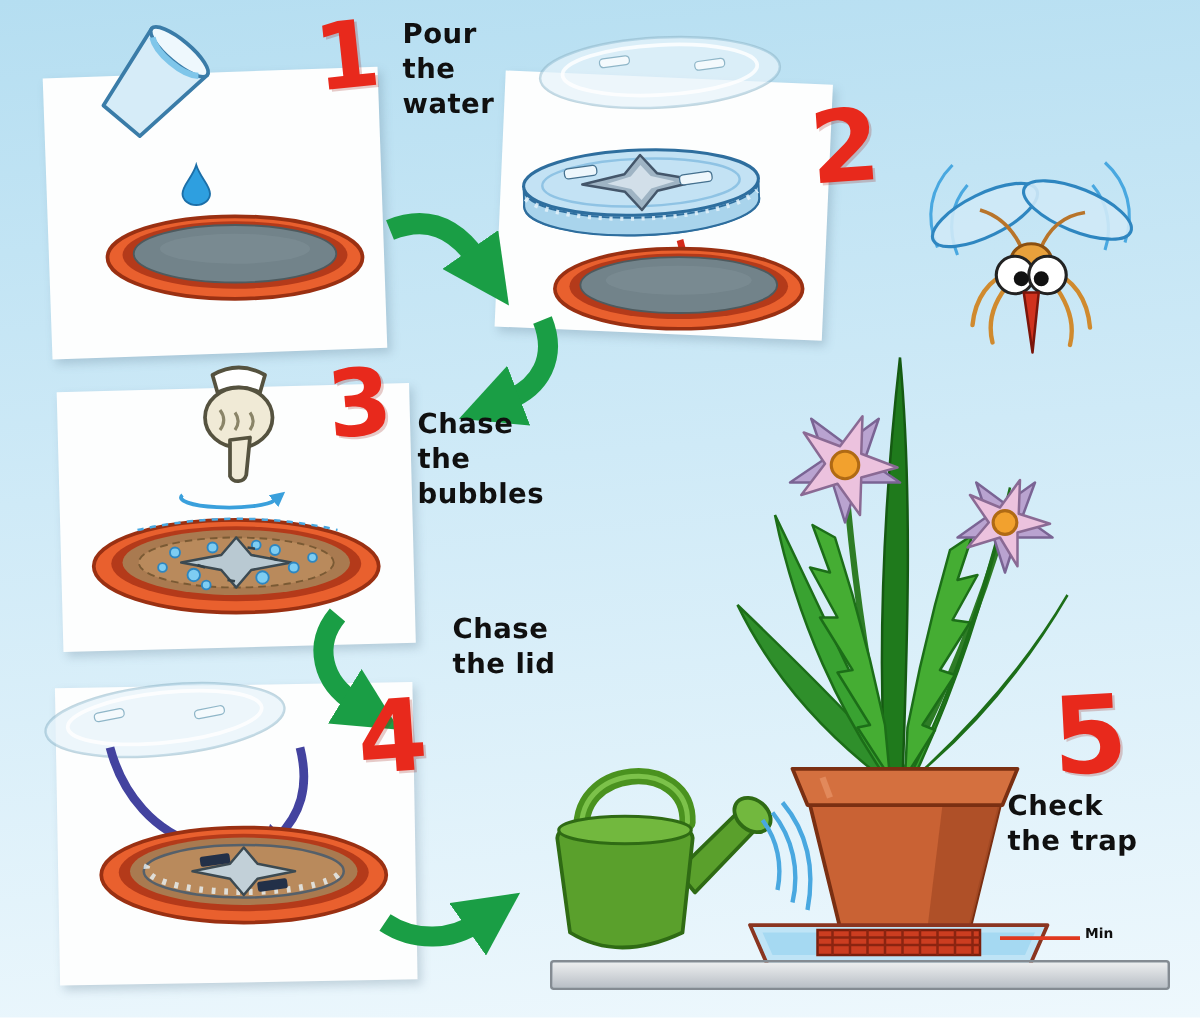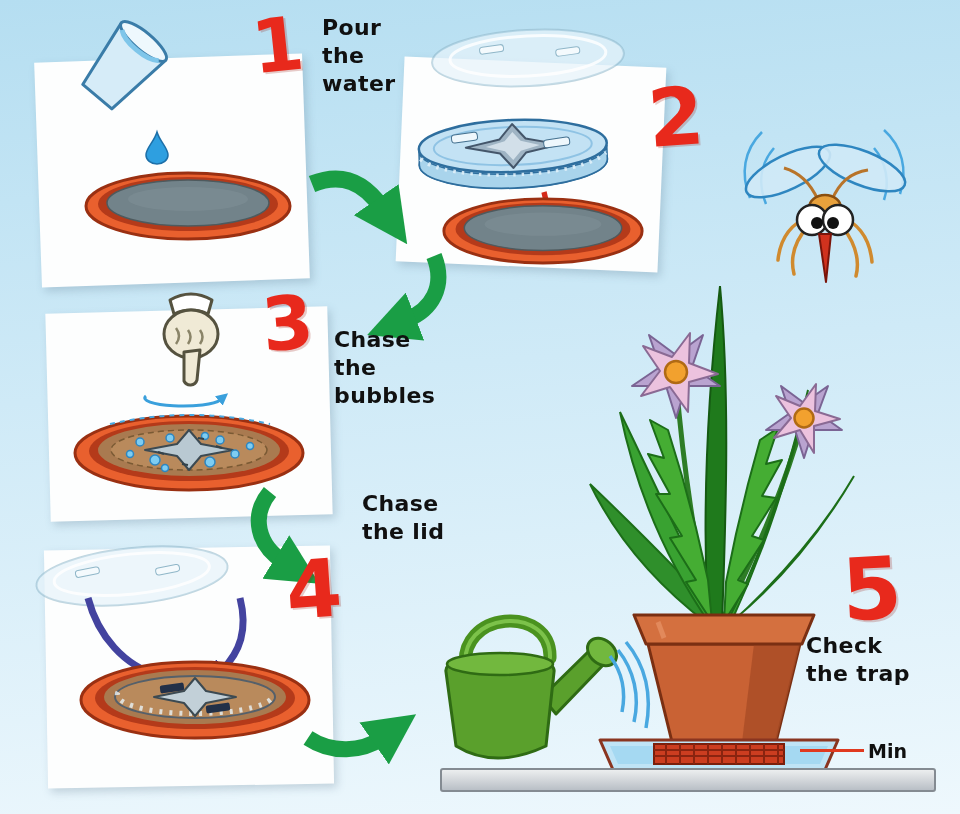--- a/index.html
+++ b/index.html
@@ -13,21 +13,21 @@
   .num{
     position:absolute;font-weight:800;color:#e8291c;line-height:1;
     text-shadow:2px 2px 0 rgba(150,20,10,.22);
     font-family:"DejaVu Sans",sans-serif;
   }
   .label{
     position:absolute;font-weight:bold;font-size:22px;line-height:1.28;color:#101010;
     white-space:pre-line;letter-spacing:.4px;
   }
   .minline{position:absolute;height:3px;background:#e0391f;}
-  .minlabel{position:absolute;font-weight:bold;font-size:19px;color:#101010;}
+  .minlabel{position:absolute;font-weight:bold;font-size:11px;color:#101010;}
   .platform{
     position:absolute;background:linear-gradient(#eceeef,#b9bfc6);
     border:2px solid #848b92;border-radius:3px;
   }
 </style>
 </head>
 <body>
 
 <div id="canvas">
 

